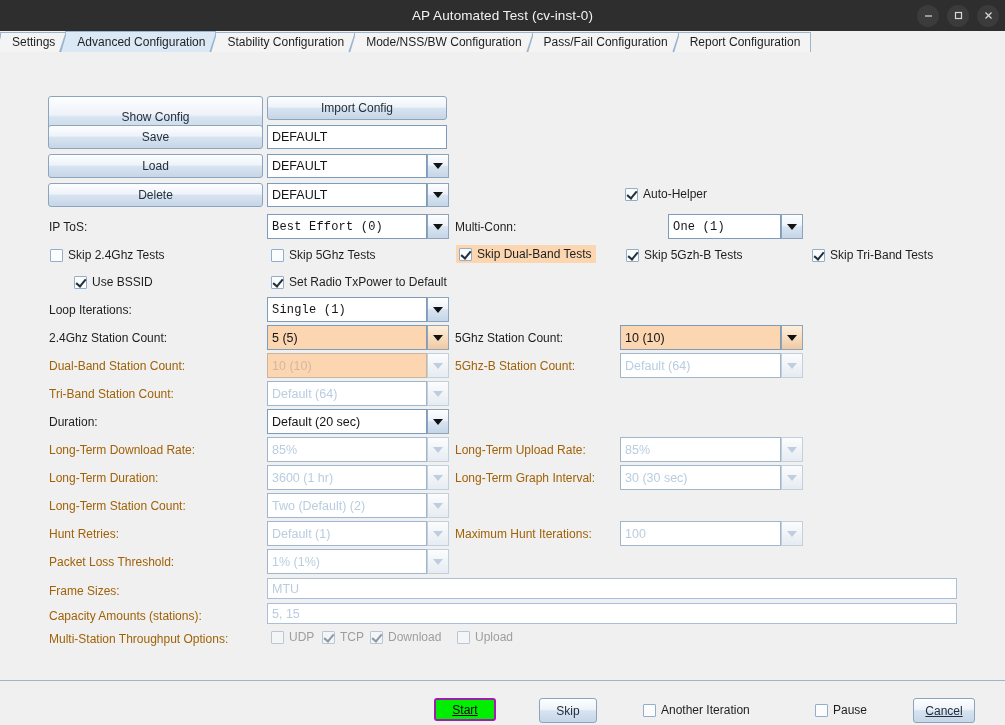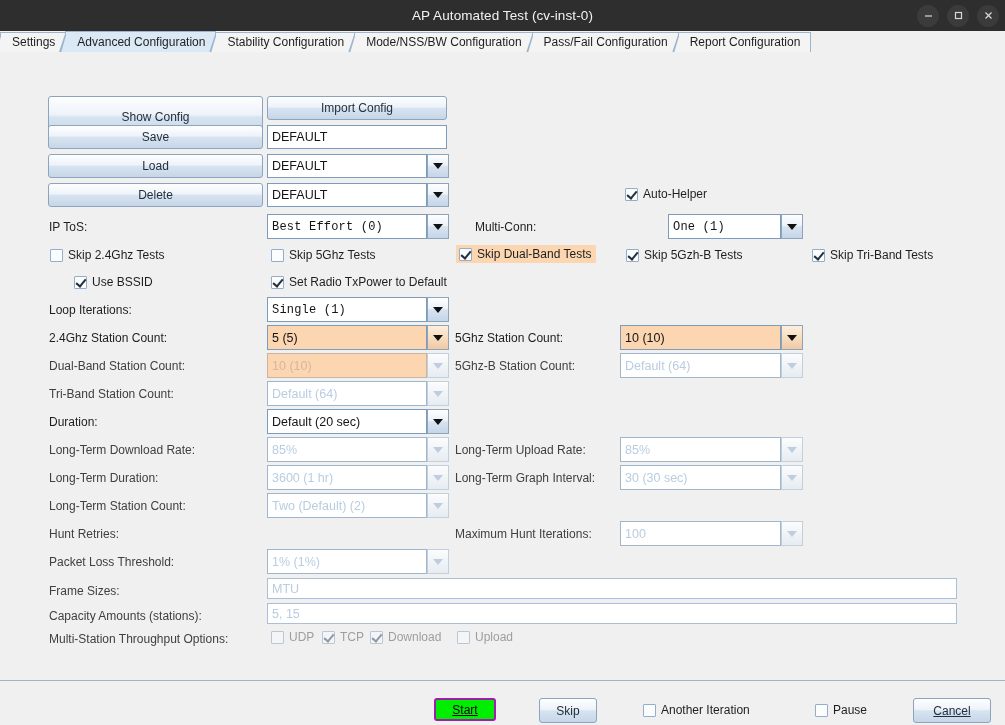--- a/index.html
+++ b/index.html
@@ -93,21 +93,21 @@
   }
   .btn.green {
     background: #00ee00;
     border: 2px solid #a21caf;
     color: #000;
   }
   .btn u { text-decoration: underline; }
 
   
   .lbl { font-size: 12px; color: #1e1e1e; white-space: nowrap; }
-  .lbl.disabled { color: #404040; }
+  .lbl.disabled { color: #a16207; }
 
   
   .combo { display: flex; align-items: stretch; box-sizing: border-box; }
   .combo .field {
     flex: 1 1 auto;
     box-sizing: border-box;
     background: #ffffff;
     border: 1px solid #7d9cbb;
     display: flex; align-items: center;
     padding-left: 4px;
@@ -276,21 +276,21 @@
       <span class="cb-label">Auto-Helper</span>
     </div>
 
     <div class="lbl abs" style="left:49px; top:168px;">IP ToS:</div>
     <div class="combo abs" style="left:267px; top:162px; width:182px; height:25px;">
       <div class="field mono">Best Effort     (0)</div>
       <div class="arrow">
           <i></i>
         </div>
     </div>
-    <div class="lbl abs" style="left:455px; top:168px;margin-left:20px;">Multi-Conn:</div>
+    <div class="lbl abs" style="left:455px; top:168px;">Multi-Conn:</div>
     <div class="combo abs" style="left:620px; top:162px; width:183px; height:25px;padding-left:48px;">
       <div class="field mono">One (1)</div>
       <div class="arrow">
           <i></i>
         </div>
     </div>
 
     <div class="cb abs" style="left:50px; top:196px;">
       <span class="box"></span>
       <span class="cb-label">Skip 2.4Ghz Tests</span>
@@ -407,20 +407,26 @@
 
     <div class="lbl disabled abs" style="left:49px; top:447px;">Long-Term Station Count:</div>
     <div class="combo dis abs" style="left:267px; top:441px; width:182px; height:25px;">
       <div class="field">Two (Default) (2)</div>
       <div class="arrow">
           <i></i>
         </div>
     </div>
 
     <div class="lbl disabled abs" style="left:49px; top:475px;">Hunt Retries:</div>
+    <div class="combo dis abs" style="left:267px; top:469px; width:182px; height:25px;">
+      <div class="field">Default (1)</div>
+      <div class="arrow">
+          <i></i>
+        </div>
+    </div>
     <div class="lbl disabled abs" style="left:455px; top:475px;">Maximum Hunt Iterations:</div>
     <div class="combo dis abs" style="left:620px; top:469px; width:183px; height:25px;">
       <div class="field">100</div>
       <div class="arrow">
           <i></i>
         </div>
     </div>
 
     <div class="lbl disabled abs" style="left:49px; top:503px;">Packet Loss Threshold:</div>
     <div class="combo dis abs" style="left:267px; top:497px; width:182px; height:25px;">
@@ -464,18 +470,18 @@
       <span>Skip</span>
     </div>
     <div class="cb abs" style="left:643px; top:22px;">
       <span class="box"></span>
       <span class="cb-label">Another Iteration</span>
     </div>
     <div class="cb abs" style="left:815px; top:22px;">
       <span class="box"></span>
       <span class="cb-label">Pause</span>
     </div>
-    <div class="btn abs" style="left:913px; top:17px; width:78px; height:25px;">
+    <div class="btn abs" style="left:913px; top:17px; width:62px; height:25px;">
       <span><u>Cancel</u></span>
     </div>
   </div>
 
 </div>
 
 </body></html>

